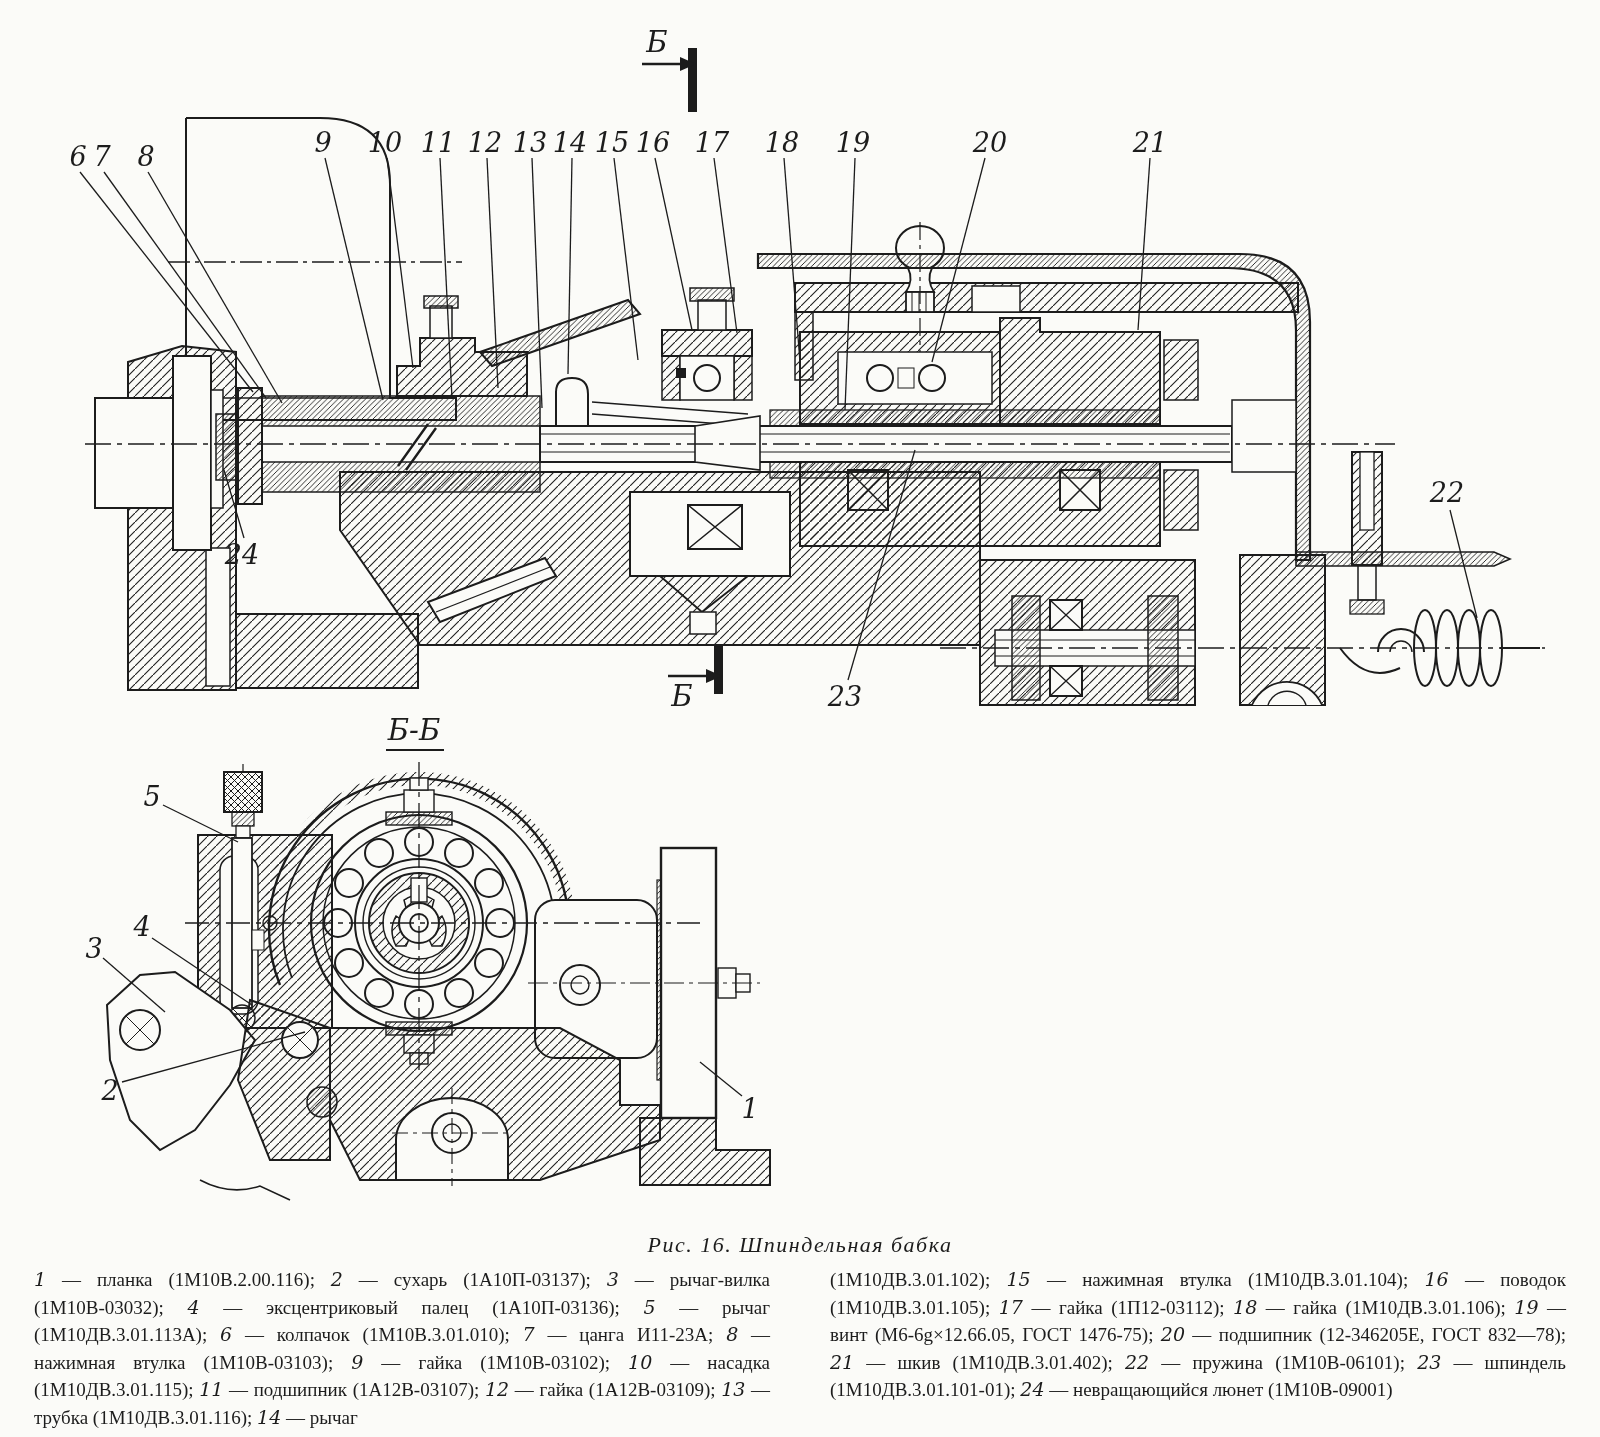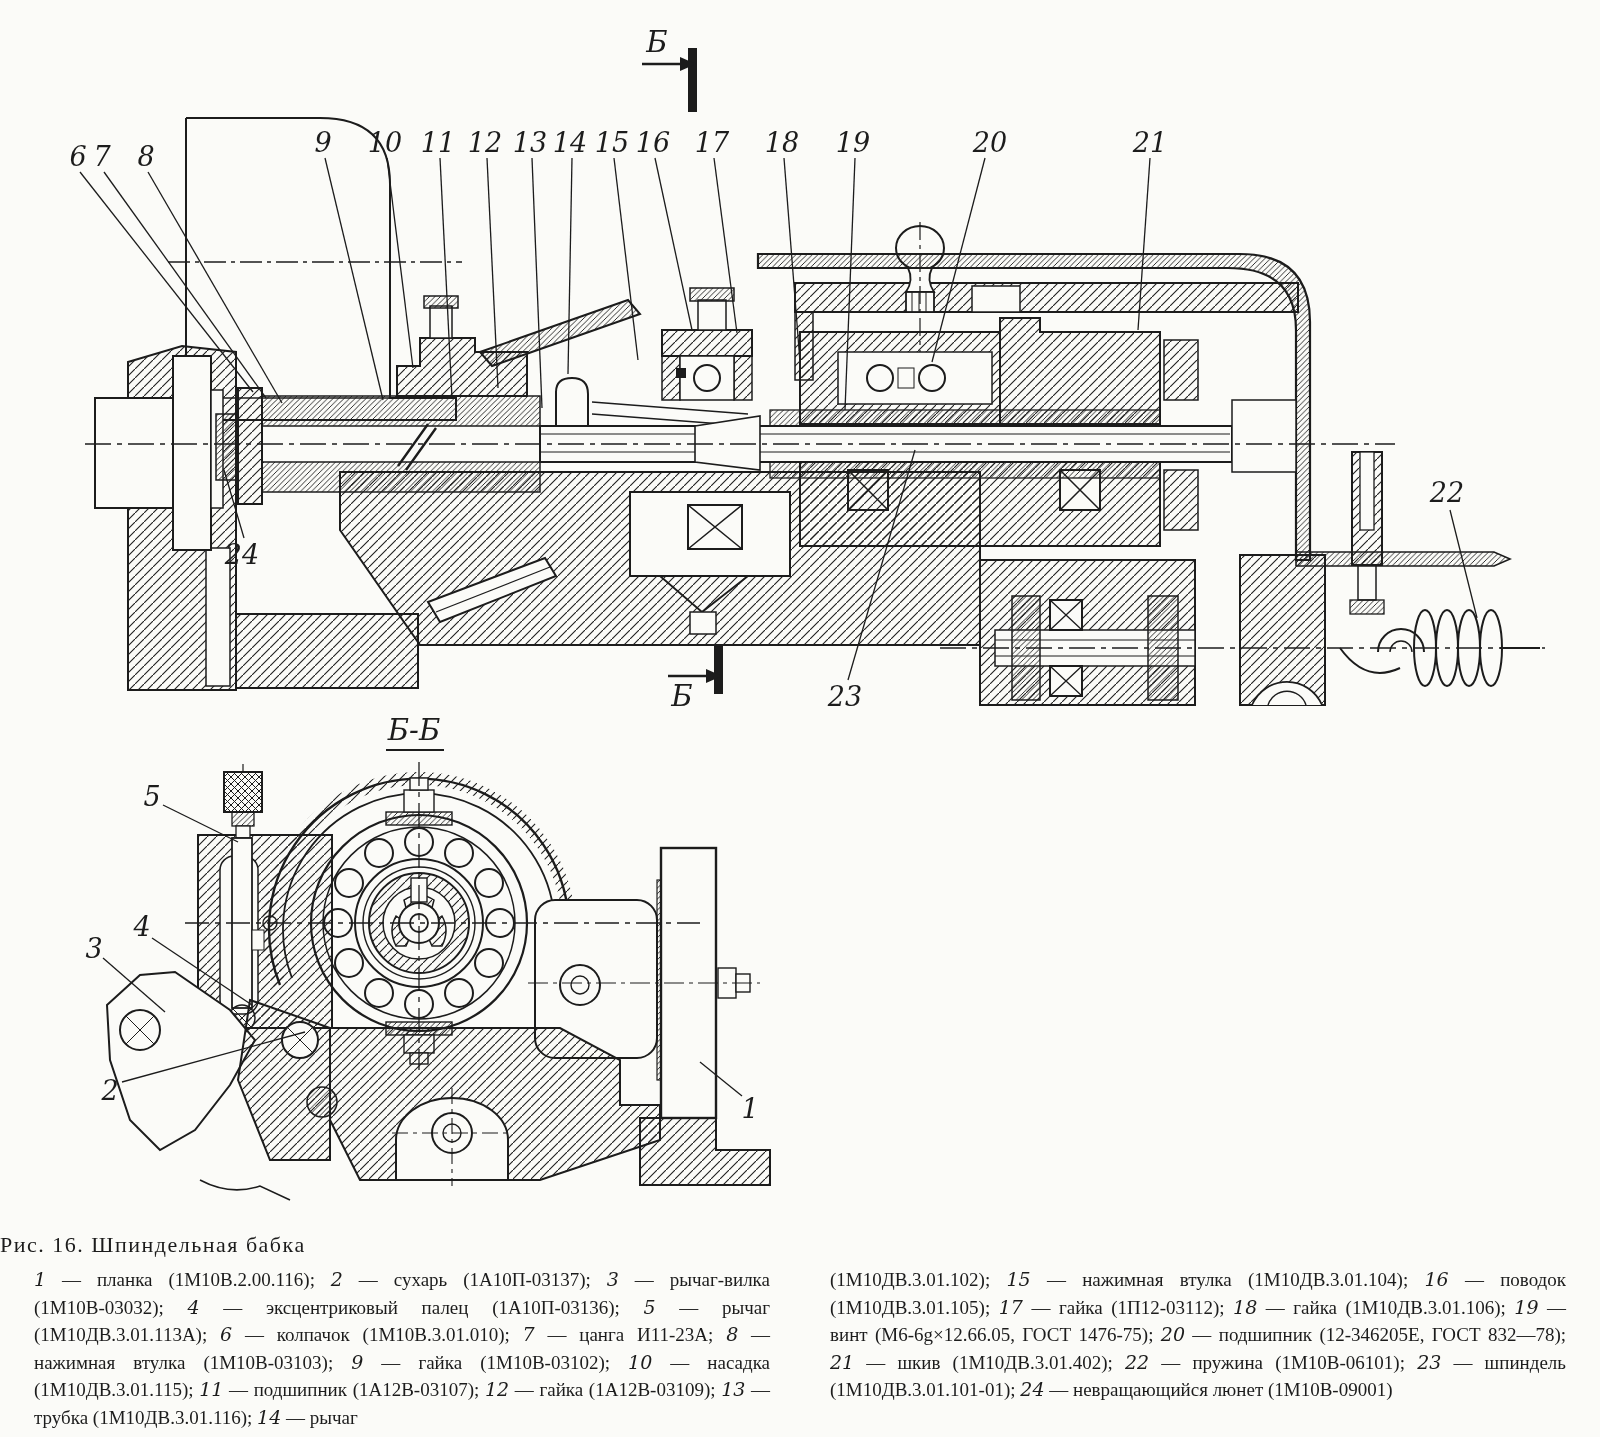--- a/index.html
+++ b/index.html
@@ -11,21 +11,21 @@
     position:relative;
     overflow:hidden;
   }
   .page{position:absolute;inset:0;}
   svg.drawing{position:absolute;left:0;top:0;}
   svg text{fill:#1c1c1c;}
   .co{font-family:"DejaVu Serif", serif;font-style:italic;font-size:27px;}
   .sec{font-family:"DejaVu Serif", serif;font-style:italic;font-size:29px;}
   .caption{
     position:absolute;left:0;top:1232px;width:1600px;
-    font-size:22px;letter-spacing:1.5px;
+    text-align:center;font-size:22px;letter-spacing:1.5px;font-style:italic;
   }
   .legend{
     position:absolute;left:34px;top:1266px;width:1532px;
     display:flex;gap:60px;
   }
   .legend .col{
     flex:1 1 0;
     font-size:19px;line-height:1.4;
     text-align:justify;
   }

